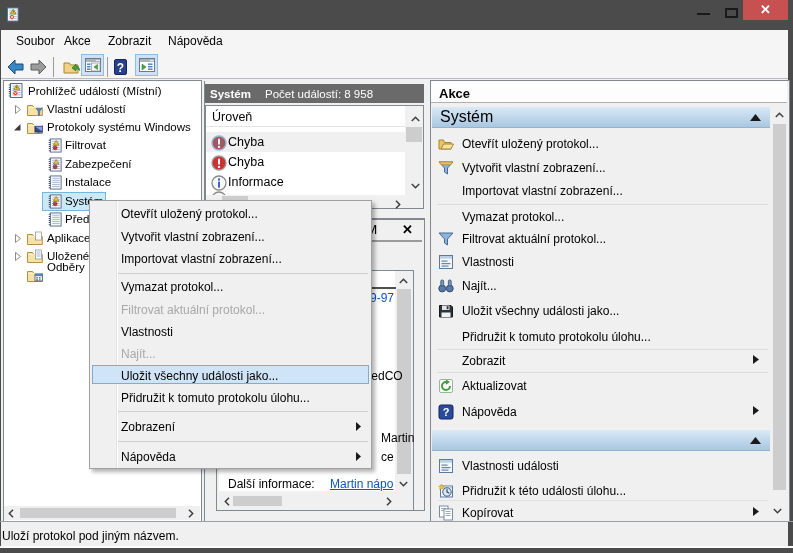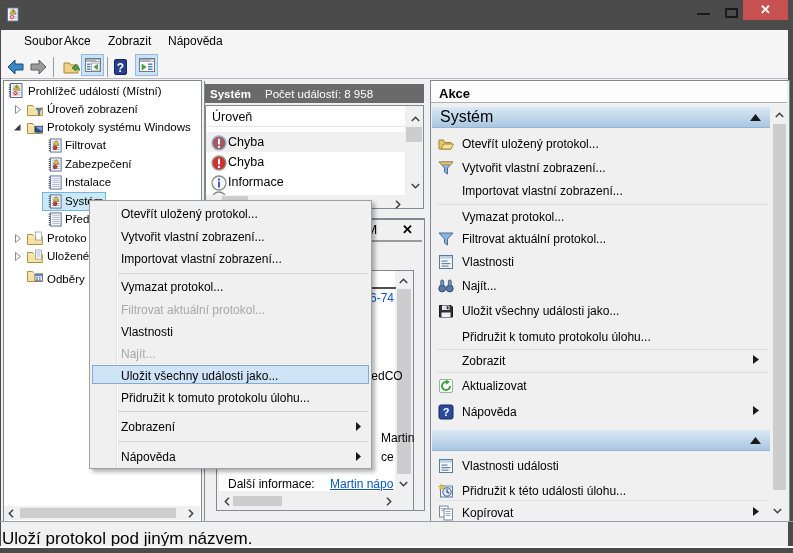--- a/index.html
+++ b/index.html
@@ -24,21 +24,21 @@
         <use href="#nb-root"></use>
       </svg>
   </div>
 
   <div class="a" style="left:697px;top:13px;width:13px;height:2px;background:#1a1a1a;"></div>
   <div class="a" style="left:725px;top:8px;width:9px;height:6px;border:2px solid #1a1a1a;background:transparent;"></div>
   <div class="a" style="left:743px;top:0;width:45px;height:20px;background:#c75050;color:#fff;
        text-align:center;line-height:19px;font-size:13px;font-weight:bold;">✕</div>
 
   <div class="a" style="left:1px;top:30px;width:787px;height:21px;background:#f5f5f5;"></div>
-  <div class="a" style="left:24px;top:34px;">Soubor</div>
+  <div class="a" style="left:16px;top:34px;">Soubor</div>
   <div class="a" style="left:64px;top:34px;">Akce</div>
   <div class="a" style="left:108px;top:34px;">Zobrazit</div>
   <div class="a" style="left:168px;top:34px;">Nápověda</div>
 
   <div class="a" style="left:1px;top:51px;width:787px;height:28px;background:#f5f5f5;border-bottom:1px solid #b8bcc0;box-sizing:border-box;"></div>
   <div class="a" style="left:0px;top:51px;width:1px;height:28px;background:#4b4b4b;"></div>
   <div class="a" style="left:7px;top:59px;">
     <svg width="17" height="16" viewBox="0 0 17 16">
       <path d="M8 1 L1 8 L8 15 L8 11 L16 11 L16 5 L8 5 Z" fill="#3a87c8" stroke="#1c4d75" stroke-width="1"></path>
     </svg>
@@ -132,21 +132,21 @@
         <svg width="8" height="9" viewBox="0 0 8 9">
           <use href="#exp-c"></use>
         </svg>
       </div>
     <div class="a" style="left:23px;top:21px;">
         <svg width="16" height="16" viewBox="0 0 16 16">
           <use href="#fld"></use>
           <path d="M9 6.5 L15 6.5 L12.8 9 L12.6 13 L11.4 13 L11.2 9 Z" fill="#5a82b5" stroke="#3a5a85" stroke-width="0.6"></path>
         </svg>
       </div>
-    <div class="a" style="left:43px;top:22px;">Úroveň zobrazení</div>
+    <div class="a" style="left:43px;top:22px;">Vlastní událostí</div>
     <div class="a" style="left:9px;top:42px;">
         <svg width="9" height="9" viewBox="0 0 9 9">
           <use href="#exp-o"></use>
         </svg>
       </div>
     <div class="a" style="left:23px;top:39px;">
         <svg width="16" height="16" viewBox="0 0 16 16">
           <use href="#fld"></use>
           <rect x="8" y="6.5" width="7.3" height="5.5" fill="#2c4f8a" stroke="#1c355e"></rect>
           <path d="M8 6.5 L15.3 6.5 L15.3 11.6 Z" fill="#7ba3dc"></path>
@@ -189,21 +189,21 @@
         <svg width="8" height="9" viewBox="0 0 8 9">
           <use href="#exp-c"></use>
         </svg>
       </div>
     <div class="a" style="left:23px;top:150px;">
         <svg width="16" height="16" viewBox="0 0 16 16">
           <use href="#fld"></use>
           <rect x="8.5" y="1" width="6" height="8" fill="#fff" stroke="#8c8c8c" stroke-width="0.7"></rect>
         </svg>
       </div>
-    <div class="a" style="left:43px;top:151px;">Protoko</div>
+    <div class="a" style="left:43px;top:151px;">Aplikace</div>
     <div class="a" style="left:10px;top:171px;">
         <svg width="8" height="9" viewBox="0 0 8 9">
           <use href="#exp-c"></use>
         </svg>
       </div>
     <div class="a" style="left:23px;top:168px;">
         <svg width="16" height="16" viewBox="0 0 16 16">
           <use href="#fld"></use>
           <rect x="8.5" y="1" width="6" height="9" fill="#fff" stroke="#8c8c8c" stroke-width="0.7"></rect>
           <path d="M9.5 3 h4 M9.5 5 h4 M9.5 7 h4" stroke="#9ab0cc" stroke-width="0.9"></path>
@@ -214,21 +214,21 @@
         <svg width="16" height="16" viewBox="0 0 16 16">
           <use href="#fld"></use>
           <rect x="8" y="6" width="7.3" height="7" fill="#fff" stroke="#3a5a85" stroke-width="0.8"></rect>
           <rect x="8" y="6" width="7.3" height="2.2" fill="#5a82b5"></rect>
           <rect x="9.3" y="9" width="1.6" height="1.6" fill="#5a82b5"></rect>
           <rect x="12" y="9" width="1.6" height="1.6" fill="#5a82b5"></rect>
           <rect x="9.3" y="11.2" width="1.6" height="1.6" fill="#c03535"></rect>
           <rect x="12" y="11.2" width="1.6" height="1.6" fill="#5a82b5"></rect>
         </svg>
       </div>
-    <div class="a" style="left:43px;top:192px;">Odběry</div>
+    <div class="a" style="left:43px;top:180px;">Odběry</div>
   </div>
 
   <div class="a" style="left:4px;top:506px;width:196px;height:14px;background:#f0f0f0;"></div>
   <div class="a" style="left:8px;top:509px;">
       <svg width="6" height="9" viewBox="0 0 6 9">
         <path d="M5 0.8 L1.3 4.5 L5 8.2" stroke="#3f3f3f" stroke-width="1.5" fill="none"></path>
       </svg>
     </div>
   <div class="a" style="left:20px;top:508px;width:156px;height:10px;background:#cdcdcd;"></div>
   <div class="a" style="left:188px;top:509px;">
@@ -316,21 +316,21 @@
         <path d="M0.8 5 L4.5 1.3 L8.2 5" stroke="#3f3f3f" stroke-width="1.5" fill="none"></path>
       </svg>
     </div>
   <div class="a" style="left:397px;top:289px;width:14px;height:185px;background:#cdcdcd;"></div>
   <div class="a" style="left:399px;top:481px;">
       <svg width="9" height="6" viewBox="0 0 9 6">
         <path d="M0.8 1 L4.5 4.7 L8.2 1" stroke="#3f3f3f" stroke-width="1.5" fill="none"></path>
       </svg>
     </div>
   <div class="a" style="left:371px;top:287px;width:25px;height:2px;background:#505050;"></div>
-  <div class="a" style="left:370px;top:291px;color:#0a57c4;">6-74</div>
+  <div class="a" style="left:370px;top:291px;color:#0a57c4;">9-97</div>
   <div class="a" style="left:368px;top:369px;">tedCO</div>
   <div class="a" style="left:381px;top:431px;">Martin</div>
   <div class="a" style="left:381px;top:450px;">ce</div>
   <div class="a" style="left:228px;top:477px;">Další informace:</div>
   <div class="a" style="left:330px;top:477px;color:#0a57c4;text-decoration:underline;">Martin nápo</div>
 
   <div class="a" style="left:220px;top:494px;width:175px;height:14px;background:#f0f0f0;"></div>
   <div class="a" style="left:224px;top:497px;">
       <svg width="6" height="9" viewBox="0 0 6 9">
         <path d="M5 0.8 L1.3 4.5 L5 8.2" stroke="#3f3f3f" stroke-width="1.5" fill="none"></path>
@@ -485,21 +485,21 @@
       </svg>
     </div>
   <div class="a" style="left:773px;top:124px;width:13px;height:366px;background:#cdcdcd;"></div>
   <div class="a" style="left:773px;top:508px;">
       <svg width="9" height="6" viewBox="0 0 9 6">
         <path d="M0.8 1 L4.5 4.7 L8.2 1" stroke="#3f3f3f" stroke-width="1.5" fill="none"></path>
       </svg>
     </div>
 
   <div class="a" style="left:0;top:521px;width:793px;height:1px;background:#9aa0a6;"></div>
-  <div class="a" style="left:2px;top:529px;font-size:17px;">Uloží protokol pod jiným názvem.</div>
+  <div class="a" style="left:2px;top:529px;font-size:12px;">Uloží protokol pod jiným názvem.</div>
   <div class="a" style="left:0;top:546px;width:793px;height:2px;background:#fdfdfd;"></div>
 
   <div class="a" id="ctxmenu" style="left:89px;top:200px;width:281px;height:267px;background:#f0f0f0;
        border:1px solid #a0a0a0;box-shadow:3px 3px 4px rgba(0,0,0,0.3);z-index:50;">
     <div class="a" style="left:26px;top:0;width:1px;height:267px;background:#e2e3e3;"></div>
     <div class="a" style="left:27px;top:0;width:1px;height:267px;background:#fff;"></div>
     <div id="ctxitems">
 
       <div class="a" style="left:31px;top:6px;">Otevřít uložený protokol...</div>
       <div class="a" style="left:31px;top:29px;">Vytvořit vlastní zobrazení...</div>

